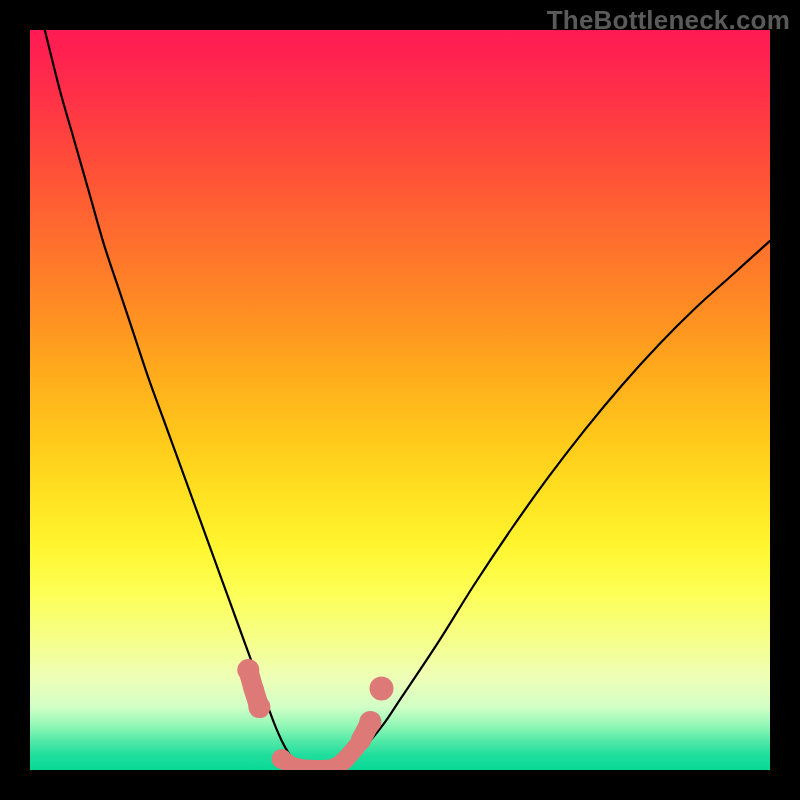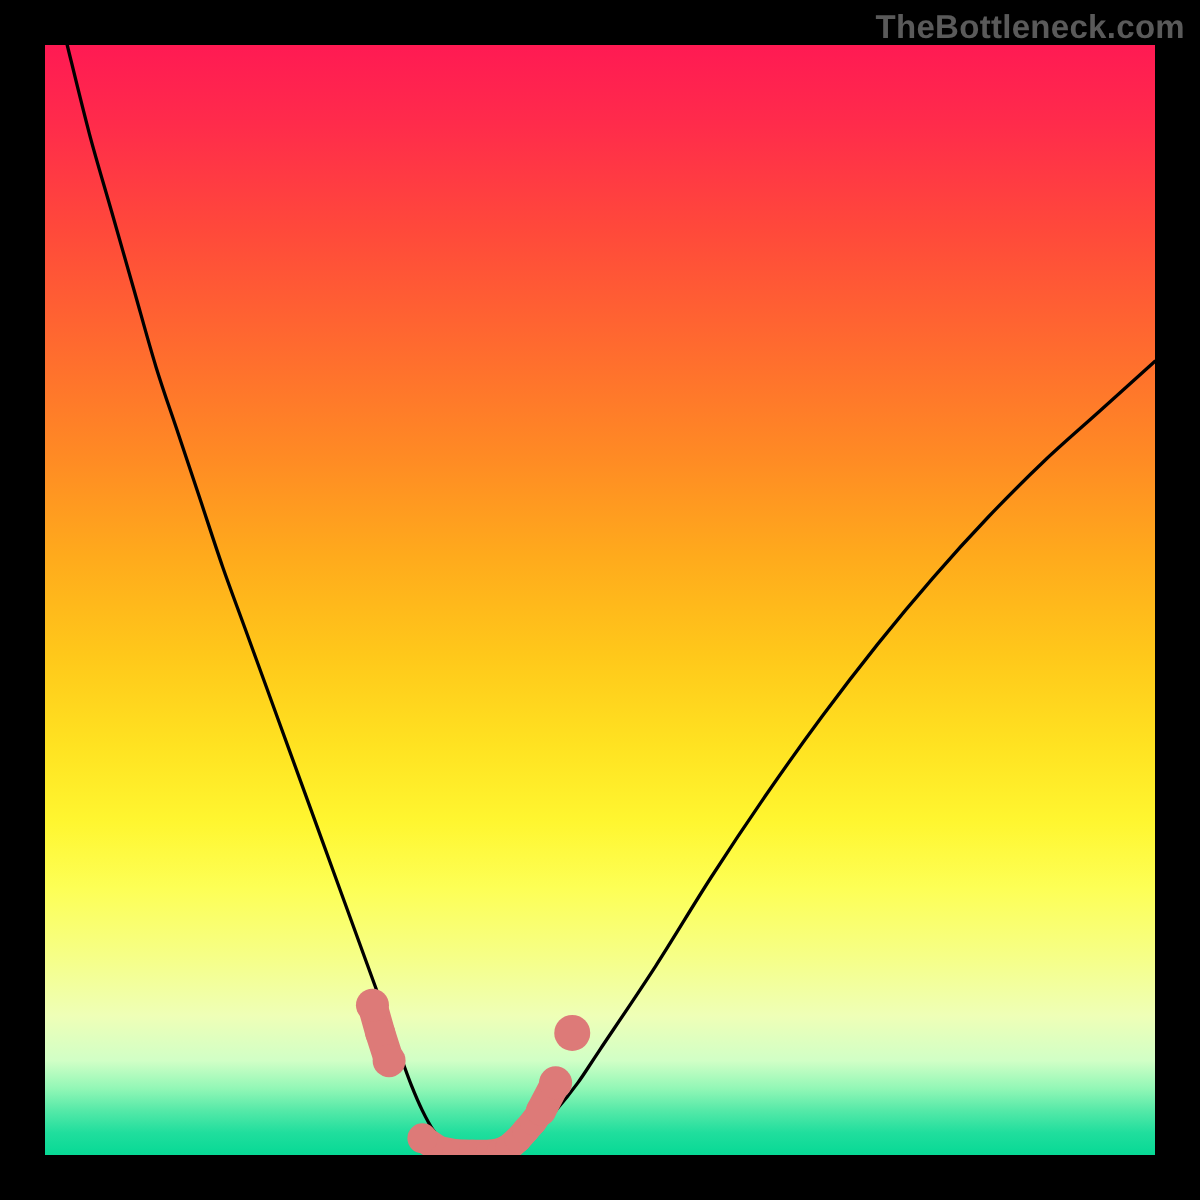--- a/index.html
+++ b/index.html
@@ -56,21 +56,21 @@
   }
   svg.curves {
     position: absolute;
     top: 0;
     left: 0;
   }
   .watermark {
     position: absolute;
     top: 5px;
     right: 10px;
-    font-size: 22px;
+    font-size: 26px;
     font-weight: 600;
     color: #5a5a5a;
     letter-spacing: 0.2px;
   }
 </style>
 </head>
 <body>
 
 <div class="frame">
   <div class="watermark">TheBottleneck.com</div>

